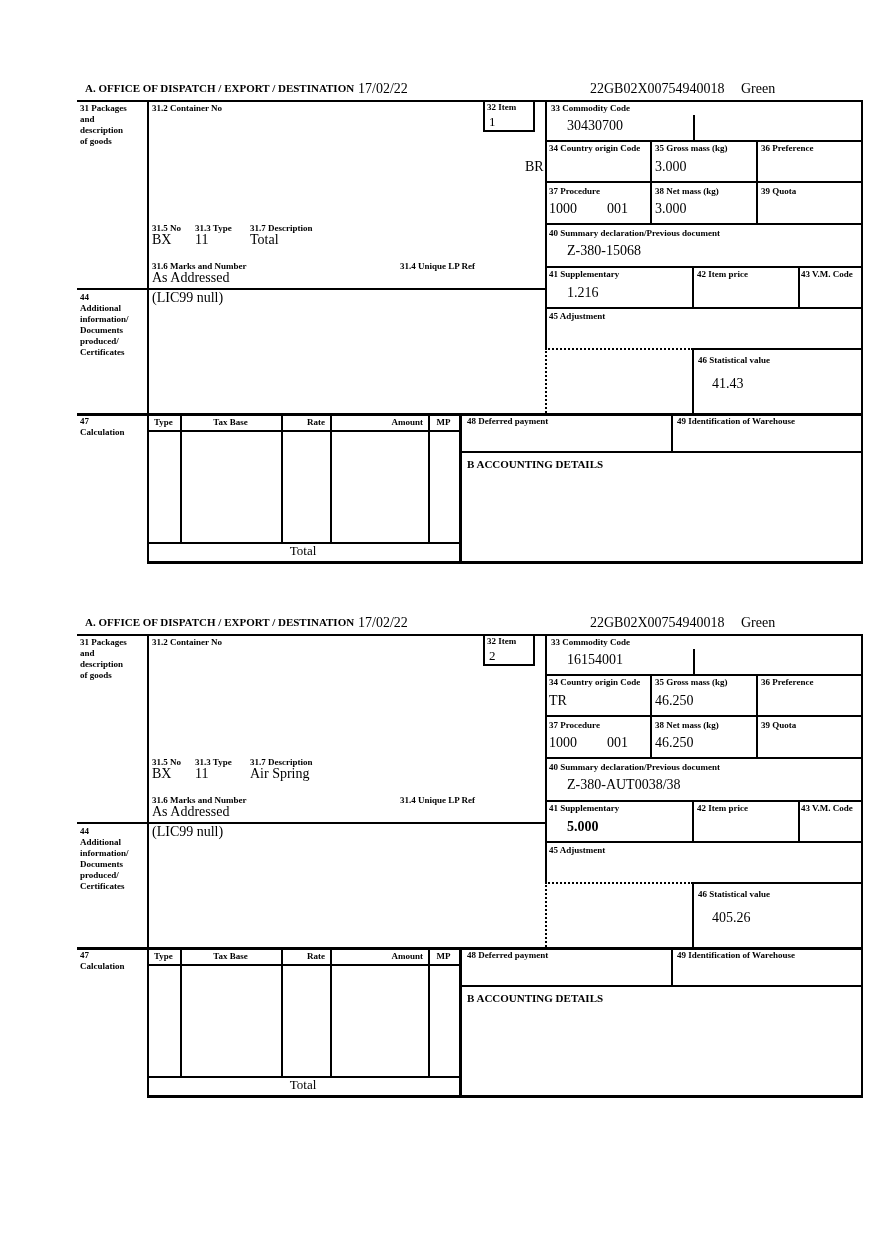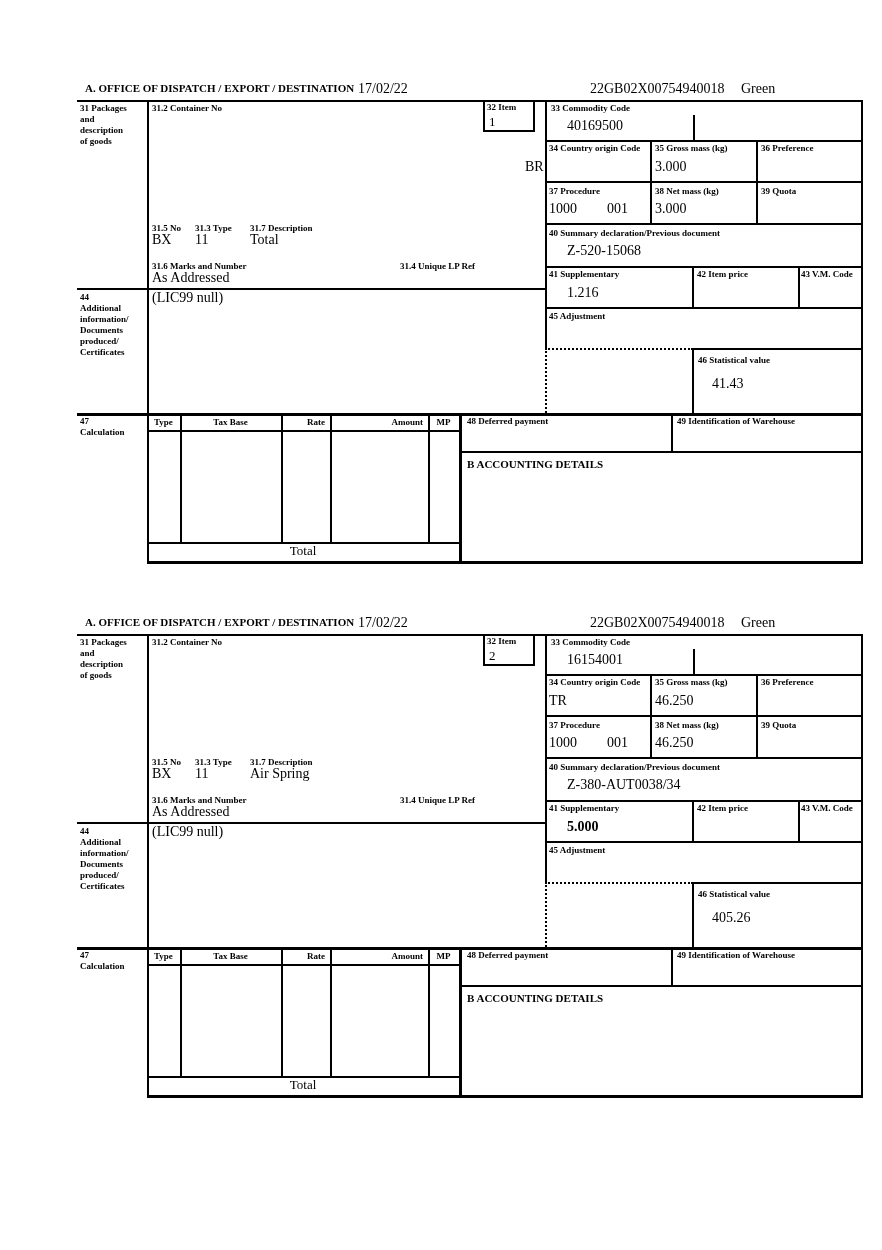--- a/index.html
+++ b/index.html
@@ -87,37 +87,37 @@
 Additional
 information/
 Documents
 produced/
 Certificates</div>
     <div class="val" style="left:77px;top:210px;">(LIC99 null)</div>
 
     <div class="lb" style="left:412px;top:22px;">32 Item</div>
     <div class="val13" style="left:414px;top:35px;">1</div>
     <div class="lb" style="left:476px;top:23px;">33 Commodity Code</div>
-    <div class="val" style="left:492px;top:38px;">40169500</div>
+    <div class="val" style="left:492px;top:38px;">30430700</div>
 
     <div class="lb" style="left:474px;top:63px;">34 Country origin Code</div>
     <div class="val" style="left:450px;top:79px;">BR</div>
     <div class="lb" style="left:580px;top:63px;">35 Gross mass (kg)</div>
     <div class="val" style="left:580px;top:79px;">3.000</div>
     <div class="lb" style="left:686px;top:63px;">36 Preference</div>
 
     <div class="lb" style="left:474px;top:106px;">37 Procedure</div>
     <div class="val" style="left:474px;top:121px;">1000</div>
     <div class="val" style="left:532px;top:121px;">001</div>
     <div class="lb" style="left:580px;top:106px;">38 Net mass (kg)</div>
     <div class="val" style="left:580px;top:121px;">3.000</div>
     <div class="lb" style="left:686px;top:106px;">39 Quota</div>
 
     <div class="lb" style="left:474px;top:148px;">40 Summary declaration/Previous document</div>
-    <div class="val" style="left:492px;top:163px;">Z-520-15068</div>
+    <div class="val" style="left:492px;top:163px;">Z-380-15068</div>
     <div class="lb" style="left:474px;top:189px;">41 Supplementary</div>
     <div class="val" style="left:492px;top:205px;">1.216</div>
     <div class="lb" style="left:622px;top:189px;">42 Item price</div>
     <div class="lb" style="left:726px;top:189px;">43 V.M. Code</div>
     <div class="lb" style="left:474px;top:231px;">45 Adjustment</div>
     <div class="lb" style="left:623px;top:275px;">46 Statistical value</div>
     <div class="val" style="left:637px;top:296px;">41.43</div>
 
     <div class="lb ml" style="left:5px;top:336px;">47
 Calculation</div>
@@ -207,21 +207,21 @@
     <div class="lb" style="left:686px;top:63px;">36 Preference</div>
 
     <div class="lb" style="left:474px;top:106px;">37 Procedure</div>
     <div class="val" style="left:474px;top:121px;">1000</div>
     <div class="val" style="left:532px;top:121px;">001</div>
     <div class="lb" style="left:580px;top:106px;">38 Net mass (kg)</div>
     <div class="val" style="left:580px;top:121px;">46.250</div>
     <div class="lb" style="left:686px;top:106px;">39 Quota</div>
 
     <div class="lb" style="left:474px;top:148px;">40 Summary declaration/Previous document</div>
-    <div class="val" style="left:492px;top:163px;">Z-380-AUT0038/34</div>
+    <div class="val" style="left:492px;top:163px;">Z-380-AUT0038/38</div>
     <div class="lb" style="left:474px;top:189px;">41 Supplementary</div>
     <div class="val" style="left:492px;top:205px;font-weight:bold;">5.000</div>
     <div class="lb" style="left:622px;top:189px;">42 Item price</div>
     <div class="lb" style="left:726px;top:189px;">43 V.M. Code</div>
     <div class="lb" style="left:474px;top:231px;">45 Adjustment</div>
     <div class="lb" style="left:623px;top:275px;">46 Statistical value</div>
     <div class="val" style="left:637px;top:296px;">405.26</div>
 
     <div class="lb ml" style="left:5px;top:336px;">47
 Calculation</div>

